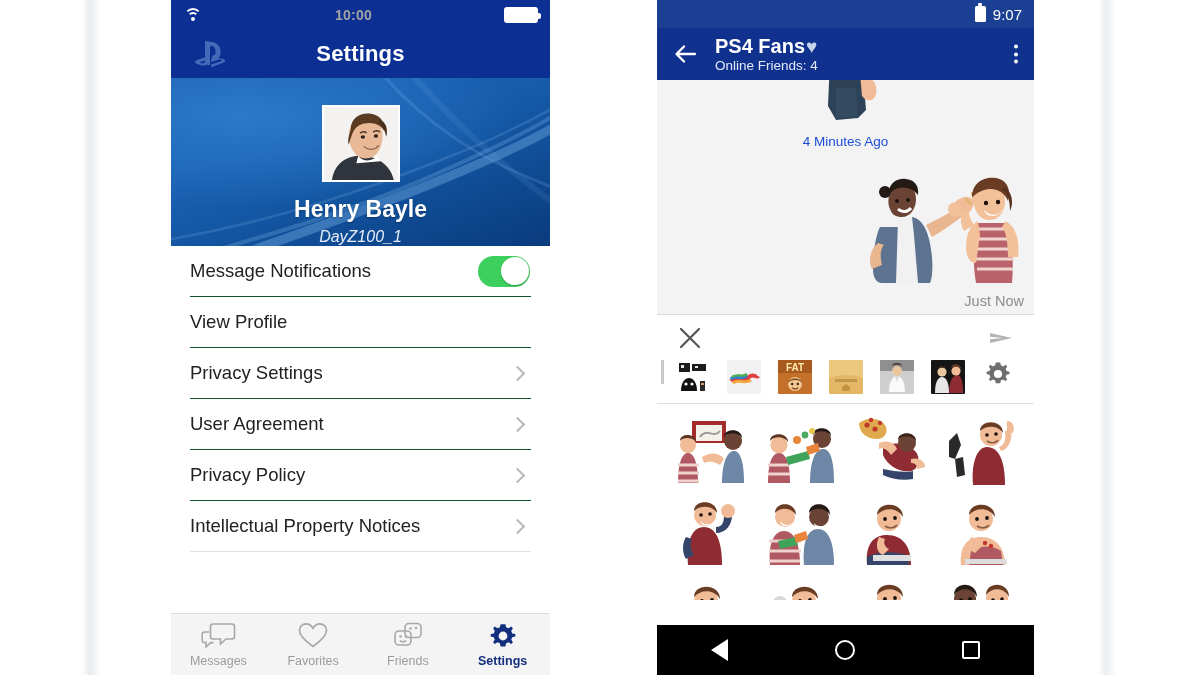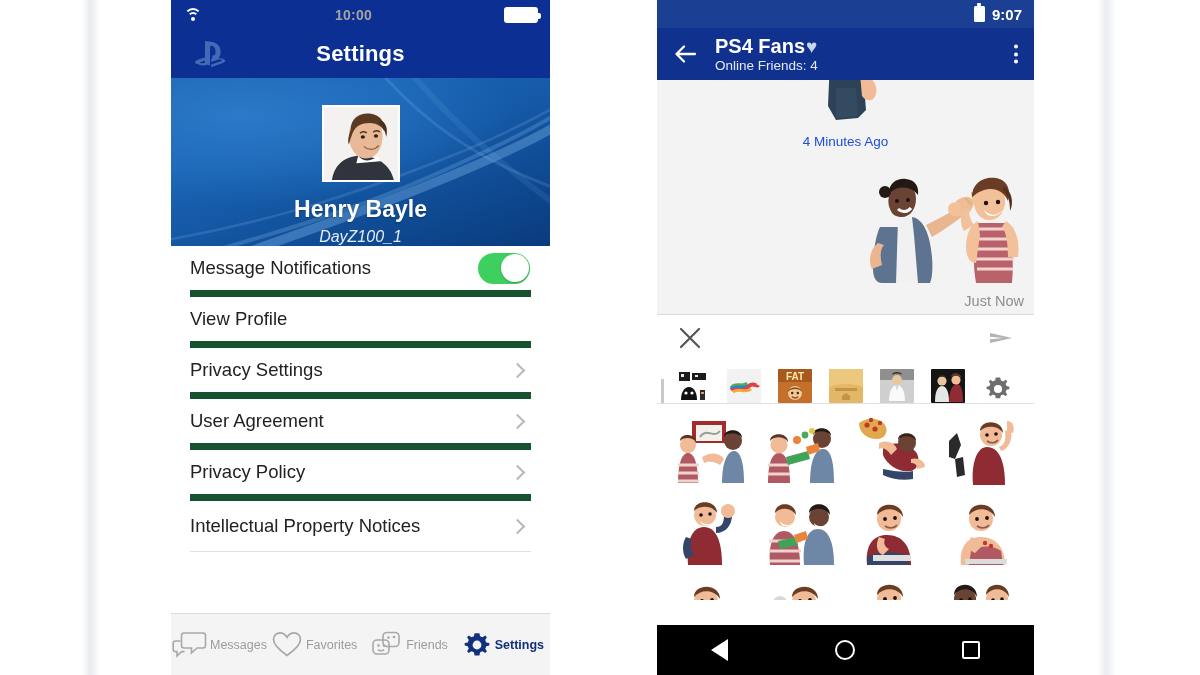--- a/index.html
+++ b/index.html
@@ -67,21 +67,21 @@
     background: #f1f2f3; border: 2px solid #fff;
     position: relative; overflow: hidden; z-index: 2;
   }
   .avatar svg { display: block; width: 100%; height: 100%; }
   .ps-name { margin-top: 14px; color: #fff; font-size: 23px; font-weight: bold; z-index: 2; text-shadow: 0 1px 2px rgba(0,0,0,.25); }
   .ps-handle { margin-top: 5px; color: #e6edf7; font-size: 16px; font-style: italic; z-index: 2; }
 
   .ps-list { padding: 0 19px; }
   .ps-row {
     height: 51px; display: flex; align-items: center; justify-content: space-between;
-    border-bottom: 7px solid #14532d;
+    border-bottom: 1px solid #14532d;
   }
   .ps-row:last-child { border-bottom: 1px solid #e2e2e2; }
   .ps-row .label { font-size: 18.5px; color: #222; }
   .chev {
     width: 11px; height: 11px; border-right: 2px solid #b9b9b9; border-top: 2px solid #b9b9b9;
     transform: rotate(45deg); margin-right: 8px;
   }
   .toggle {
     width: 52px; height: 31px; border-radius: 16px; background: #3ed05e;
     position: relative; margin-right: 1px;
@@ -90,34 +90,34 @@
     position: absolute; right: 1.5px; top: 1.5px; width: 28px; height: 28px;
     background: #fff; border-radius: 50%; box-shadow: 0 1px 2px rgba(0,0,0,.25);
   }
 
   .ps-tabbar {
     position: absolute; left: 0; bottom: 0; width: 100%; height: 62px;
     background: #f4f4f4; border-top: 1px solid #dcdcdc;
     display: flex; align-items: flex-start;
   }
   .ps-tab {
-    flex: 1; height: 100%; display: flex; 
+    flex: 1; height: 100%; display: flex; flex-direction: column;
     align-items: center; justify-content: center; gap: 3px;
   }
   .ps-tab .tlabel { font-size: 12.5px; color: #9c9c9c; }
   .ps-tab.active .tlabel { color: #12307e; font-weight: bold; }
   .ps-tab svg { display: block; }
 
   
   .an-status {
     height: 28px; background: #1b3f93;
     display: flex; align-items: center; justify-content: flex-end; gap: 7px;
     padding-right: 12px; color: #fff;
   }
-  .an-status .clock { font-size: 15px; font-weight: bold; }
+  .an-status .clock { font-size: 15px; font-weight: normal; }
   .an-batt { width: 11px; height: 16px; background: #fff; border-radius: 1.5px; position: relative; }
   .an-batt::before { content:""; position:absolute; top:-3px; left:3.5px; width:4px; height:3px; background:#fff; border-radius:1px; }
 
   .an-appbar {
     height: 52px; background: #11318f; display: flex; align-items: center;
     padding: 0 14px; color: #fff; position: relative;
   }
   .an-back { width: 28px; height: 28px; flex: 0 0 28px; }
   .an-titles { margin-left: 16px; display: flex; flex-direction: column; }
   .an-title { font-size: 20px; font-weight: bold; display: flex; align-items: center; gap: 1px; }
@@ -134,21 +134,21 @@
   .sticker-msg { position: absolute; right: 6px; top: 85px; width: 172px; height: 124px; }
   .msg-time-right { position: absolute; right: 10px; bottom: 5px; font-size: 14.5px; color: #8d8d8d; }
 
   .compose {
     height: 45px; display: flex; align-items: center; justify-content: space-between;
     padding: 0 20px; background: #fff;
   }
   .icon-btn { width: 26px; height: 26px; }
 
   .tabstrip {
-    height: 44px; background: #fff; display: flex; align-items: flex-end;
+    height: 44px; background: #fff; display: flex; align-items: flex-start;
     padding-left: 4px; border-bottom: 1px solid #e0e0e0; position: relative;
   }
   .tabstrip .edge { width: 3px; height: 24px; background: #c9c9c9; margin-right: 12px; flex: 0 0 3px; }
   .pack {
     width: 34px; height: 34px; margin-right: 17px; position: relative;
     border-radius: 1px; overflow: hidden; flex: 0 0 34px;
   }
   .pack.selected::after {
     content: ""; position: absolute; left: -3px; right: -3px; bottom: -6px;
     height: 3px; background: #11318f;

